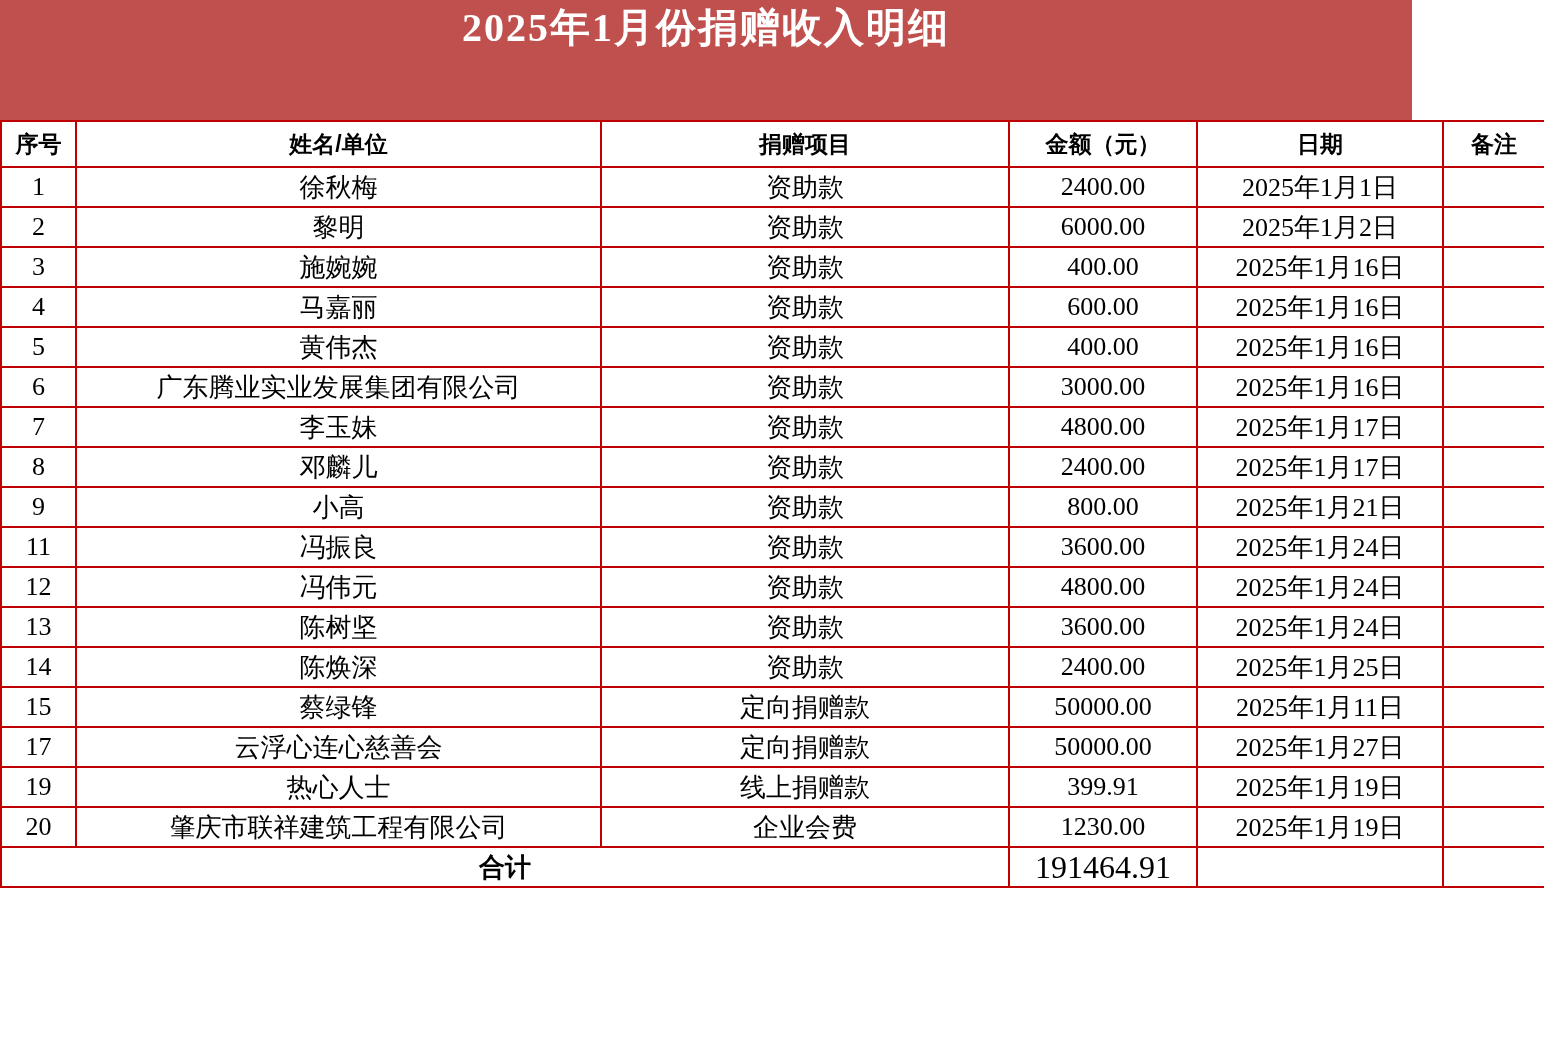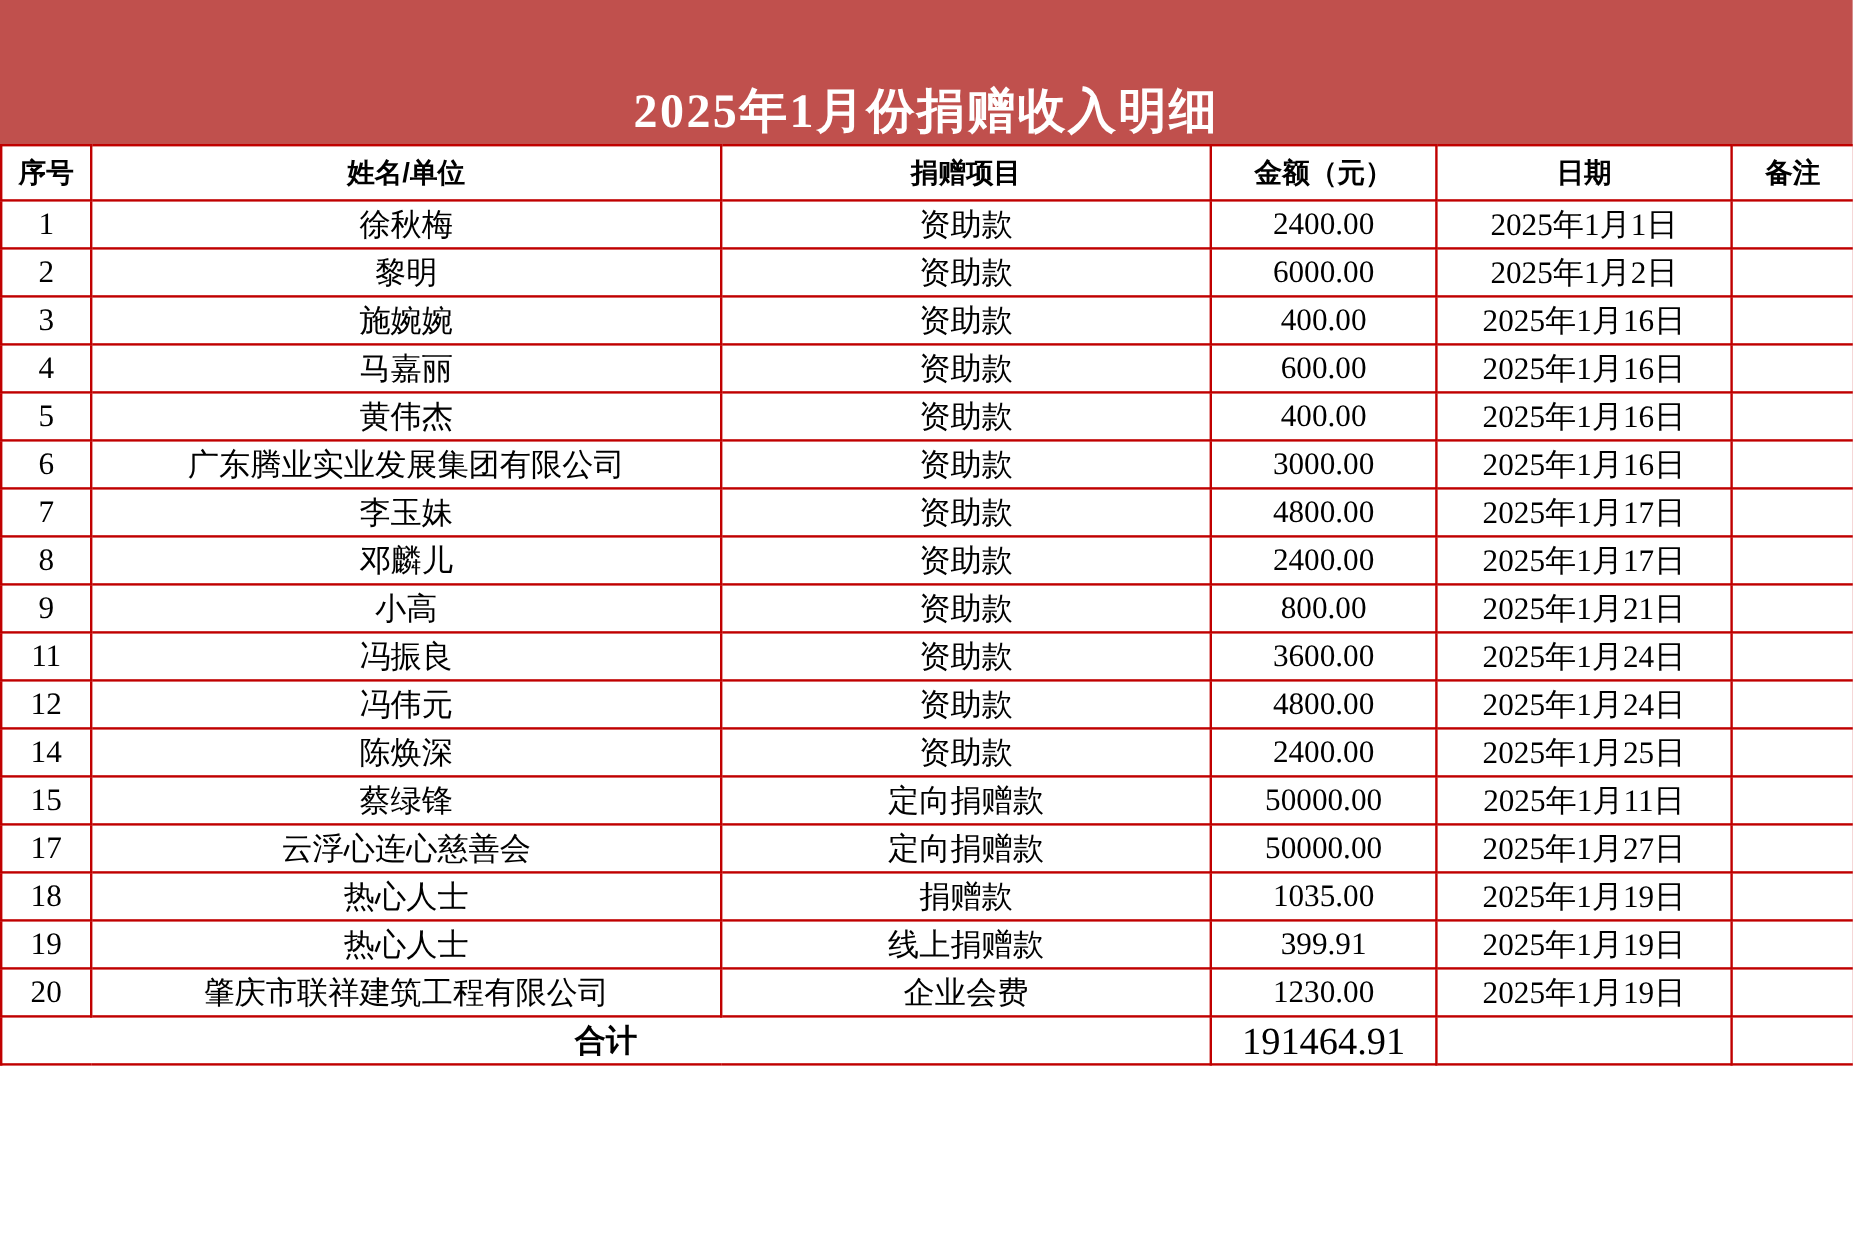--- a/index.html
+++ b/index.html
@@ -13,25 +13,25 @@
   html, body { margin: 0; padding: 0; }
   body {
     width: 1544px;
     height: 1048px;
     background: var(--cell-bg);
     color: var(--text);
     font-family: "Liberation Serif", "DejaVu Serif", serif;
     overflow: hidden;
   }
   .banner {
-    width: 1544px;
+    width: 1412px;
     height: 120px;
     background: var(--banner-bg);
     display: flex;
-    align-items: flex-end;
+    align-items: flex-start;
     justify-content: center;
   }
   .banner .title {
     color: var(--banner-text);
     font-family: "Liberation Serif", "DejaVu Serif", serif;
     font-size: 40px;
     font-weight: 600;
     letter-spacing: 2px;
     white-space: nowrap;
   }
@@ -179,20 +179,28 @@
       </tr>
       <tr>
         <td>12</td>
         <td>冯伟元</td>
         <td>资助款</td>
         <td>4800.00</td>
         <td>2025年1月24日</td>
         <td></td>
       </tr>
       <tr>
+        <td>13</td>
+        <td>陈树坚</td>
+        <td>资助款</td>
+        <td>3600.00</td>
+        <td>2025年1月24日</td>
+        <td></td>
+      </tr>
+      <tr>
         <td>14</td>
         <td>陈焕深</td>
         <td>资助款</td>
         <td>2400.00</td>
         <td>2025年1月25日</td>
         <td></td>
       </tr>
       <tr>
         <td>15</td>
         <td>蔡绿锋</td>
@@ -200,28 +208,20 @@
         <td>50000.00</td>
         <td>2025年1月11日</td>
         <td></td>
       </tr>
       <tr>
         <td>17</td>
         <td>云浮心连心慈善会</td>
         <td>定向捐赠款</td>
         <td>50000.00</td>
         <td>2025年1月27日</td>
-        <td></td>
-      </tr>
-      <tr>
-        <td>18</td>
-        <td>热心人士</td>
-        <td>捐赠款</td>
-        <td>1035.00</td>
-        <td>2025年1月19日</td>
         <td></td>
       </tr>
       <tr>
         <td>19</td>
         <td>热心人士</td>
         <td>线上捐赠款</td>
         <td>399.91</td>
         <td>2025年1月19日</td>
         <td></td>
       </tr>

